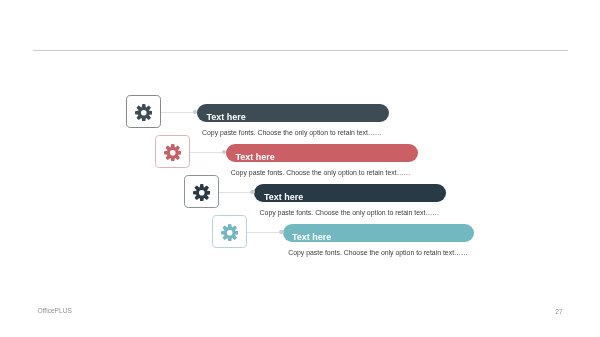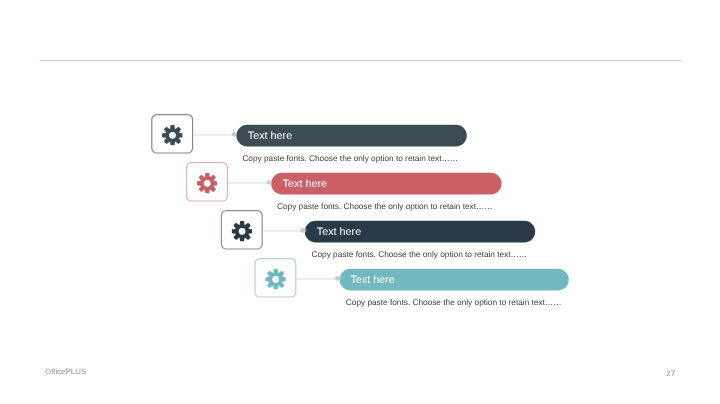--- a/index.html
+++ b/index.html
@@ -16,21 +16,21 @@
     border:1px solid #86898c; border-radius:4.6px; background:#ffffff;
     display:flex; align-items:center; justify-content:center;
   }
   .iconbox svg { display:block; position:relative; top:0.9px; }
 
   .connector { position:absolute; height:1.2px; background:#e0e1e2; }
   .dot { position:absolute; width:4.4px; height:4.4px; border-radius:50%; background:#c7ccd1; z-index:3; }
 
   .pill {
     position:absolute; height:18.5px; border-radius:9.25px; color:#ffffff;
-    font-weight:normal; font-size:9px; display:flex; align-items:center;
+    font-weight:bold; font-size:9px; display:flex; align-items:flex-end;
     box-sizing:border-box; padding-left:10px;
   }
   .pill > span { transform:translateZ(0); }
 
   .body-text { position:absolute; transform:translateZ(0); font-size:6.9px; color:#3c3c3c; white-space:nowrap; }
   .footer { position:absolute; transform:translateZ(0); font-size:6.6px; color:#929292; white-space:nowrap; }
 </style>
 </head>
 <body>
 

